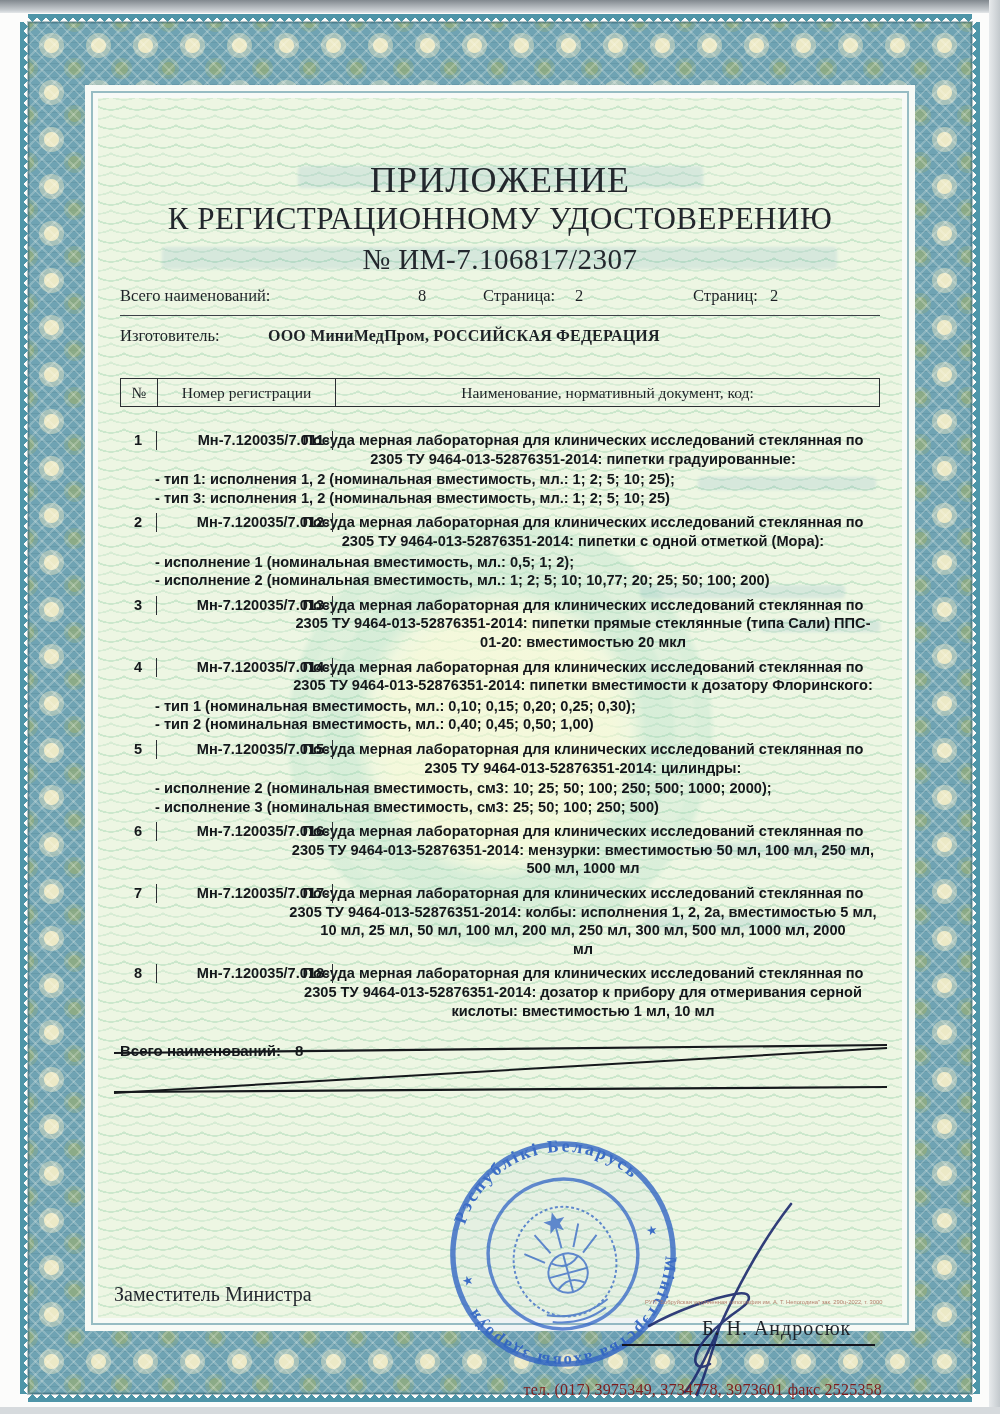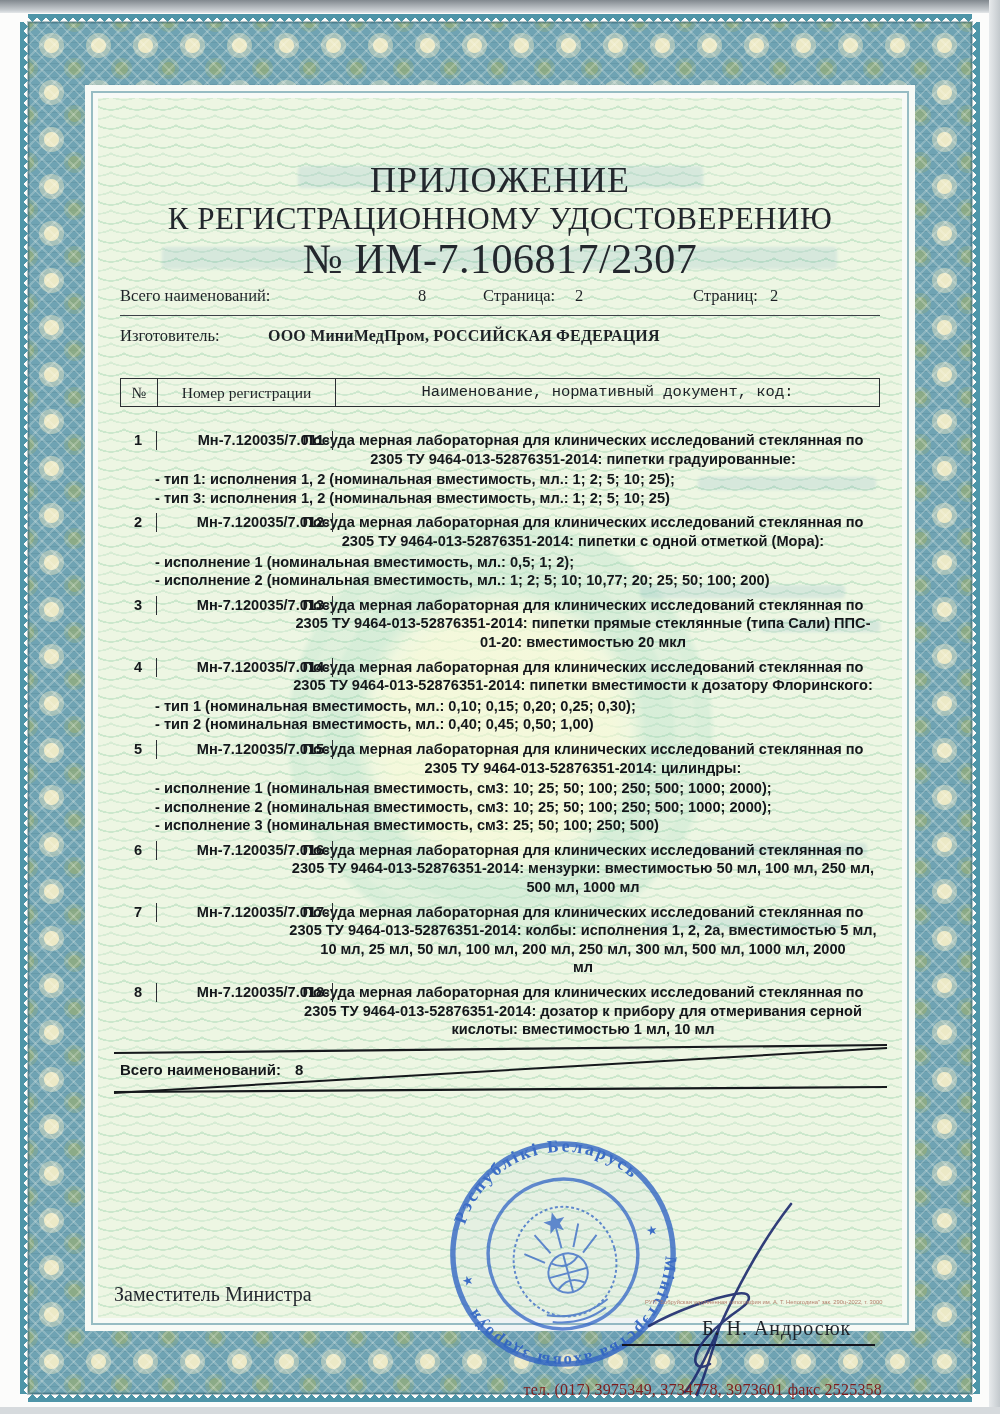--- a/index.html
+++ b/index.html
@@ -43,33 +43,33 @@
     box-shadow:0 0 0 5px #f7faf6, 0 0 0 7px rgba(86,146,162,.6), 0 0 0 13px #f7faf6;}
   .rosette{position:absolute;left:97px;top:330px;width:610px;height:610px;border-radius:50%;z-index:0;opacity:.62;
     background:radial-gradient(circle, rgba(249,250,214,.95) 0 26%, rgba(249,250,214,.45) 30%,
       rgba(160,216,190,.46) 34% 40%, rgba(140,205,180,.22) 41% 45%, rgba(160,216,190,.40) 46% 48.5%, transparent 50%);}
   .ghost{position:absolute;background:rgba(64,136,176,.13);filter:blur(1.6px);border-radius:4px;z-index:0;}
   
   .body{position:relative;z-index:1;padding:62px 22px 0 22px;}
   .title{text-align:center;color:#23272d;}
   .title .l1{font-size:36px;line-height:40px;letter-spacing:1px;}
   .title .l2{font-size:31px;line-height:38px;letter-spacing:.5px;}
-  .title .l3{font-size:42px;line-height:42px;letter-spacing:.5px;}
+  .title .l3{font-size:29px;line-height:42px;letter-spacing:.5px;}
   .meta{position:relative;height:21px;margin-top:6px;font-size:16.5px;}
   .meta span{position:absolute;top:0;}
   .m-lab{left:0;} .m-v8{left:298px;} .m-pl{left:363px;} .m-pv{left:455px;} .m-sl{left:573px;} .m-sv{left:650px;}
   .rule{border:none;border-top:1.6px solid #3c4147;margin:8px 0 0 0;}
   .manuf{position:relative;height:22px;margin-top:10px;font-size:16.5px;}
   .manuf .lab{position:absolute;left:0;top:0;}
   .manuf .val{position:absolute;left:148px;top:1px;font-weight:bold;font-size:16px;letter-spacing:.2px;}
   .thead{display:flex;margin-top:30px;border:1.3px solid #2b2e33;height:27px;align-items:center;
          font-size:15.5px;text-align:center;background:rgba(255,255,255,.06);}
   .th-num{width:36px;border-right:1.3px solid #2b2e33;align-self:stretch;line-height:27px;}
   .th-reg{width:177px;border-right:1.3px solid #2b2e33;align-self:stretch;line-height:27px;}
-  .th-name{flex:1;line-height:27px;font-family:Liberation Mono, monospace;}
+  .th-name{flex:1;line-height:27px;}
   
   .items{margin-top:24px;font-family:"Liberation Sans","DejaVu Sans",sans-serif;
          font-weight:bold;font-size:14.6px;line-height:18.6px;color:#14171b;}
   .item{position:relative;margin-bottom:6px;}
   .item-num{position:absolute;left:0;top:0;width:36px;text-align:center;
             border-right:1.2px solid #2b2e33;height:19px;}
   .item-reg{position:absolute;left:36px;top:0;width:177px;text-align:right;padding-right:3px;
             border-right:1.2px solid #2b2e33;height:19px;box-sizing:border-box;}
   .item-desc{margin-left:166px;text-align:center;}
   .item-subs{margin-left:35px;margin-top:2px;text-align:left;}
@@ -203,21 +203,20 @@
             <div class="item">
             <span class="item-num">5</span>
             <span class="item-reg">Мн-7.120035/7.015-</span>
             <div class="item-desc">
 
             <div>Посуда мерная лабораторная для клинических исследований стеклянная по</div>
                 <div>2305 ТУ 9464-013-52876351-2014: цилиндры:</div>
               </div>
             <div class="item-subs">
 
-            <div>- исполнение 1 (номинальная вместимость, см3: 10; 25; 50; 100; 250; 500; 1000; 2000);</div>
                 <div>- исполнение 2 (номинальная вместимость, см3: 10; 25; 50; 100; 250; 500; 1000; 2000);</div>
                 <div>- исполнение 3 (номинальная вместимость, см3: 25; 50; 100; 250; 500)</div>
               </div>
           </div>
             <div class="item">
             <span class="item-num">6</span>
             <span class="item-reg">Мн-7.120035/7.016-</span>
             <div class="item-desc">
 
             <div>Посуда мерная лабораторная для клинических исследований стеклянная по</div>

